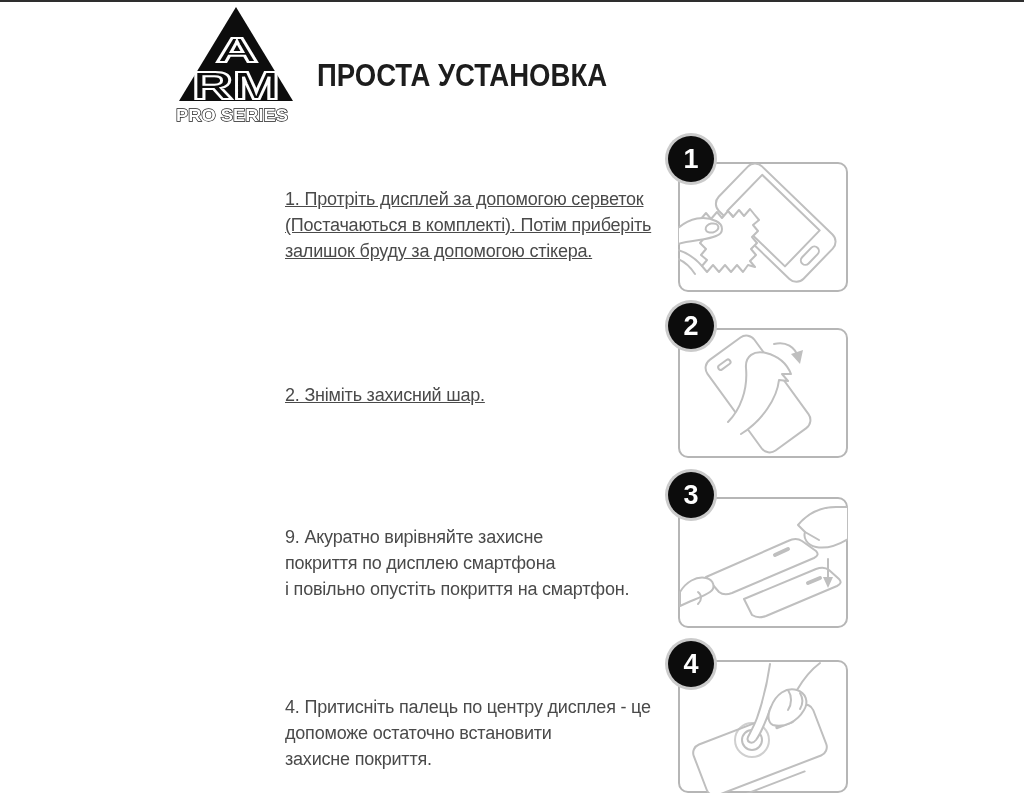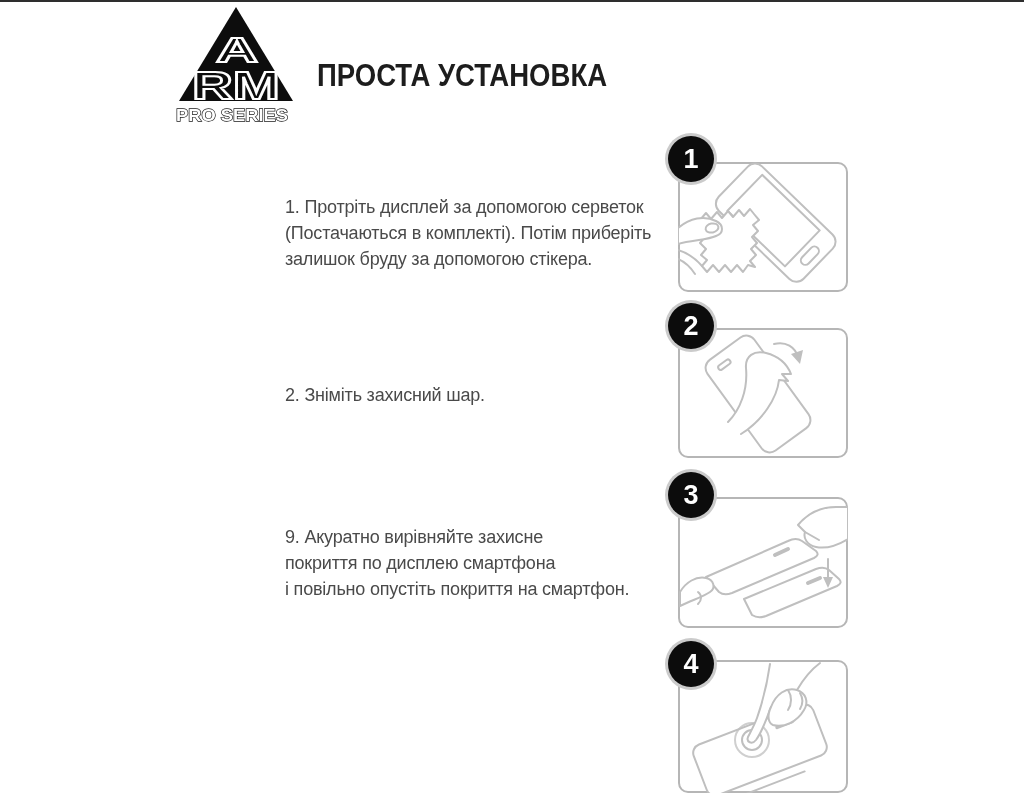--- a/index.html
+++ b/index.html
@@ -15,21 +15,21 @@
           fill:#0d0d0d;stroke:#fff;stroke-width:2px;text-anchor:middle;}
   .logo-sub{font-family:"Liberation Sans",sans-serif;font-weight:bold;font-size:17px;
           fill:#fff;stroke:#161616;stroke-width:1.3px;paint-order:stroke;text-anchor:middle;}
 
   .title{position:absolute;left:317px;top:57px;margin:0;font-size:32px;font-weight:bold;
          color:#1d1d1d;letter-spacing:0px;transform:scaleX(0.86);transform-origin:left top;
          white-space:nowrap;}
 
   .step-text{position:absolute;left:285px;width:392px;font-size:18px;line-height:26px;
              color:#4a4a4a;white-space:pre-line;letter-spacing:-0.2px;}
-  .step-1{top:194px;} .step-2{top:382px;} .step-3{top:524px;} .step-4{top:694px;}
+  .step-1{top:186px;text-decoration:underline;} .step-2{top:382px;text-decoration:underline;} .step-3{top:524px;} .step-4{top:694px;}
 
   .frame{position:absolute;left:678px;width:170px;border:2px solid #b6b6b6;
          border-radius:10px;box-sizing:border-box;background:#fff;}
   .frame-1{top:162px;height:130px;} .frame-2{top:328px;height:130px;}
   .frame-3{top:497px;height:131px;} .frame-4{top:660px;height:133px;}
 
   .illus{position:absolute;left:678px;width:170px;}
   .illus-1{top:162px;height:130px;} .illus-2{top:328px;height:130px;}
   .illus-3{top:497px;height:131px;} .illus-4{top:660px;height:133px;}
 
@@ -59,20 +59,23 @@
 
   <h1 class="title">ПРОСТА УСТАНОВКА</h1>
 
   <div class="step-text step-1">1. Протріть дисплей за допомогою серветок
 (Постачаються в комплекті). Потім приберіть
 залишок бруду за допомогою стікера.</div>
   <div class="step-text step-2">2. Зніміть захисний шар.</div>
   <div class="step-text step-3">9. Акуратно вирівняйте захисне
 покриття по дисплею смартфона
 і повільно опустіть покриття на смартфон.</div>
+  <div class="step-text step-4">4. Притисніть палець по центру дисплея - це
+допоможе остаточно встановити
+захисне покриття.</div>
 
   <div class="frame frame-1"></div>
   <div class="frame frame-2"></div>
   <div class="frame frame-3"></div>
   <div class="frame frame-4"></div>
 
   <svg class="illus illus-1" viewBox="0 0 170 130">
     <g class="line">
       <g transform="translate(97,60) rotate(-46)">
         <rect class="fillw" x="-31" y="-58" width="62" height="118" rx="10"></rect>

